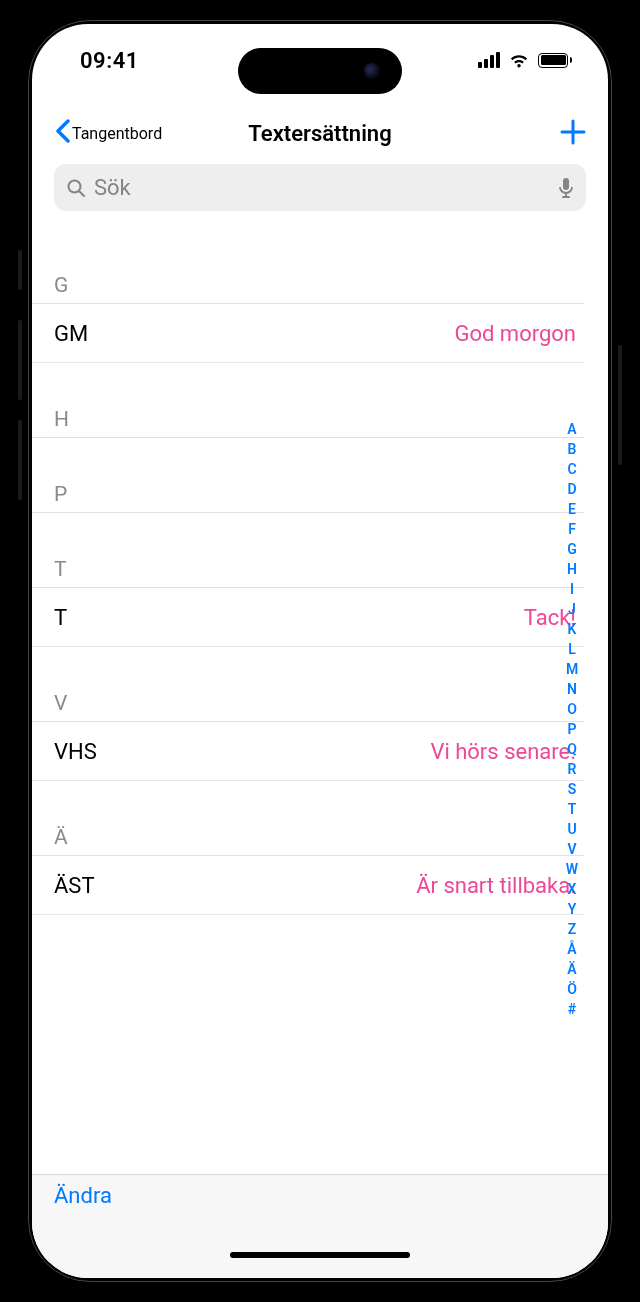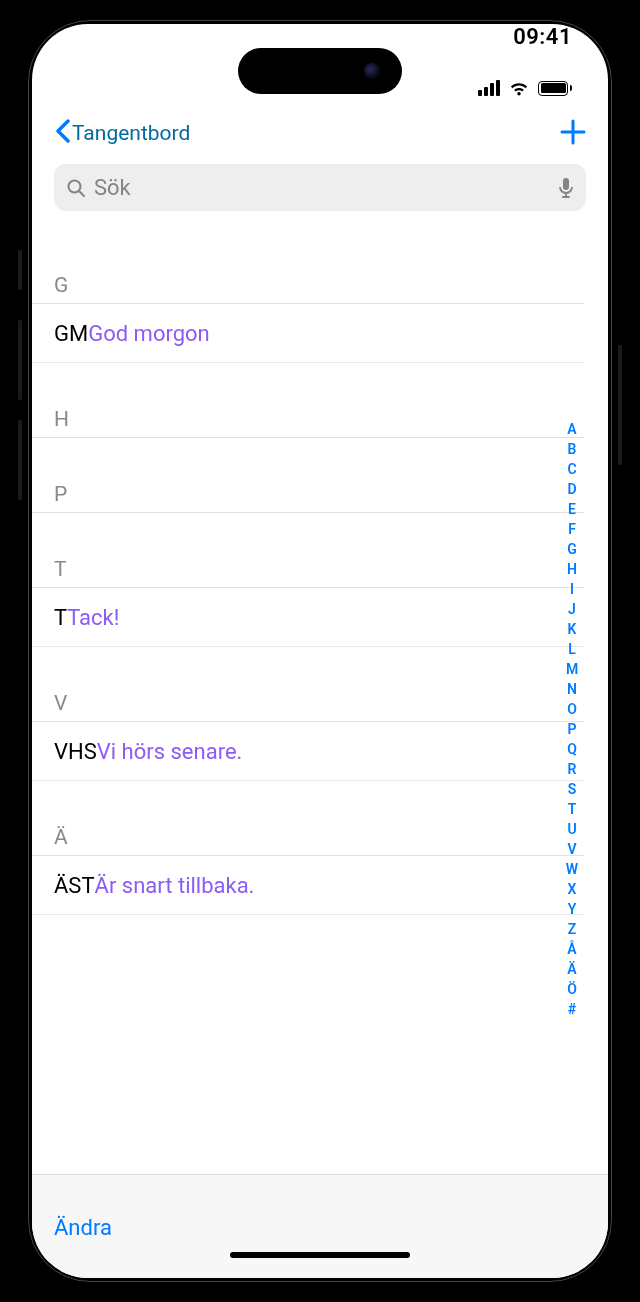--- a/index.html
+++ b/index.html
@@ -60,25 +60,24 @@
     }
     .island-lens {
       width: 16px;
       height: 16px;
       border-radius: 50%;
       background: radial-gradient(circle at 40% 40%, #2a2a5a 0%, #0a0a1a 60%, #000 100%);
     }
     .status-bar {
       height: 78px;
       display: flex;
-      align-items: flex-end;
+      align-items: center;
       justify-content: space-between;
       padding: 0 36px 6px 48px;
       z-index: 50;
-      flex-direction: column;
     }
     .status-time {
       font-size: 22px;
       font-weight: 600;
       letter-spacing: 0.5px;
     }
     .status-icons {
       display: flex;
       align-items: center;
       gap: 8px;
@@ -126,22 +125,22 @@
     .nav-bar {
       height: 62px;
       display: flex;
       align-items: center;
       padding: 0 22px;
       position: relative;
     }
     .back-button {
       display: flex;
       align-items: center;
-      color: #0369a1;
-      font-size: 21px;
+      color: #000000;
+      font-size: 16px;
       gap: 2px;
     }
     .back-chevron {
       font-size: 28px;
       font-weight: 500;
       line-height: 1;
     }
     .nav-title {
       position: absolute;
       left: 50%;
@@ -186,31 +185,31 @@
     .section-header {
       color: #89898e;
       font-size: 21px;
       font-weight: 400;
       padding: 4px 0 6px 22px;
       border-bottom: 1px solid #e0e0e2;
     }
     .list-row {
       display: flex;
       align-items: center;
-      justify-content: flex-start;
+      justify-content: space-between;
       height: 59px;
       padding: 0 8px 0 22px;
       border-bottom: 1px solid #e8e8ea;
       font-size: 22px;
     }
     .row-shortcut {
       color: #000;
     }
     .row-phrase {
-      color: #8b5cf6;
+      color: #ec4899;
     }
     .section-gap { height: 40px; }
     .index-bar {
       position: absolute;
       right: 26px;
       top: 395px;
       width: 20px;
       display: flex;
       flex-direction: column;
       align-items: center;
@@ -218,22 +217,22 @@
       font-size: 14px;
       font-weight: 600;
       line-height: 20px;
       z-index: 20;
     }
     .toolbar {
       height: 66px;
       background: #f7f7f8;
       border-top: 1px solid #d8d8da;
       display: flex;
-      align-items: flex-end;
-      padding: 0 22px;
+      align-items: flex-start;
+      padding: 8px 22px;
     }
     .edit-button {
       color: #007aff;
       font-size: 22px;
     }
     .home-indicator-area {
       height: 38px;
       background: #f7f7f8;
       display: flex;
       justify-content: center;
@@ -299,20 +298,21 @@
 
       <div class="nav-bar">
         <div class="back-button">
           <span class="back-chevron">
             <svg width="16" height="24" viewBox="0 0 16 24">
                 <path d="M14 2 L4 12 L14 22" stroke="#007aff" stroke-width="3.5" fill="none" stroke-linecap="round" stroke-linejoin="round"></path>
               </svg>
           </span>
           <span>Tangentbord</span>
         </div>
+        <div class="nav-title">Textersättning</div>
         <div class="add-button">
           <span>
             <svg width="26" height="26" viewBox="0 0 26 26">
                 <path d="M13 2 V24 M2 13 H24" stroke="#007aff" stroke-width="3" stroke-linecap="round"></path>
               </svg>
           </span>
         </div>
       </div>
 
       <div class="search-wrapper">

